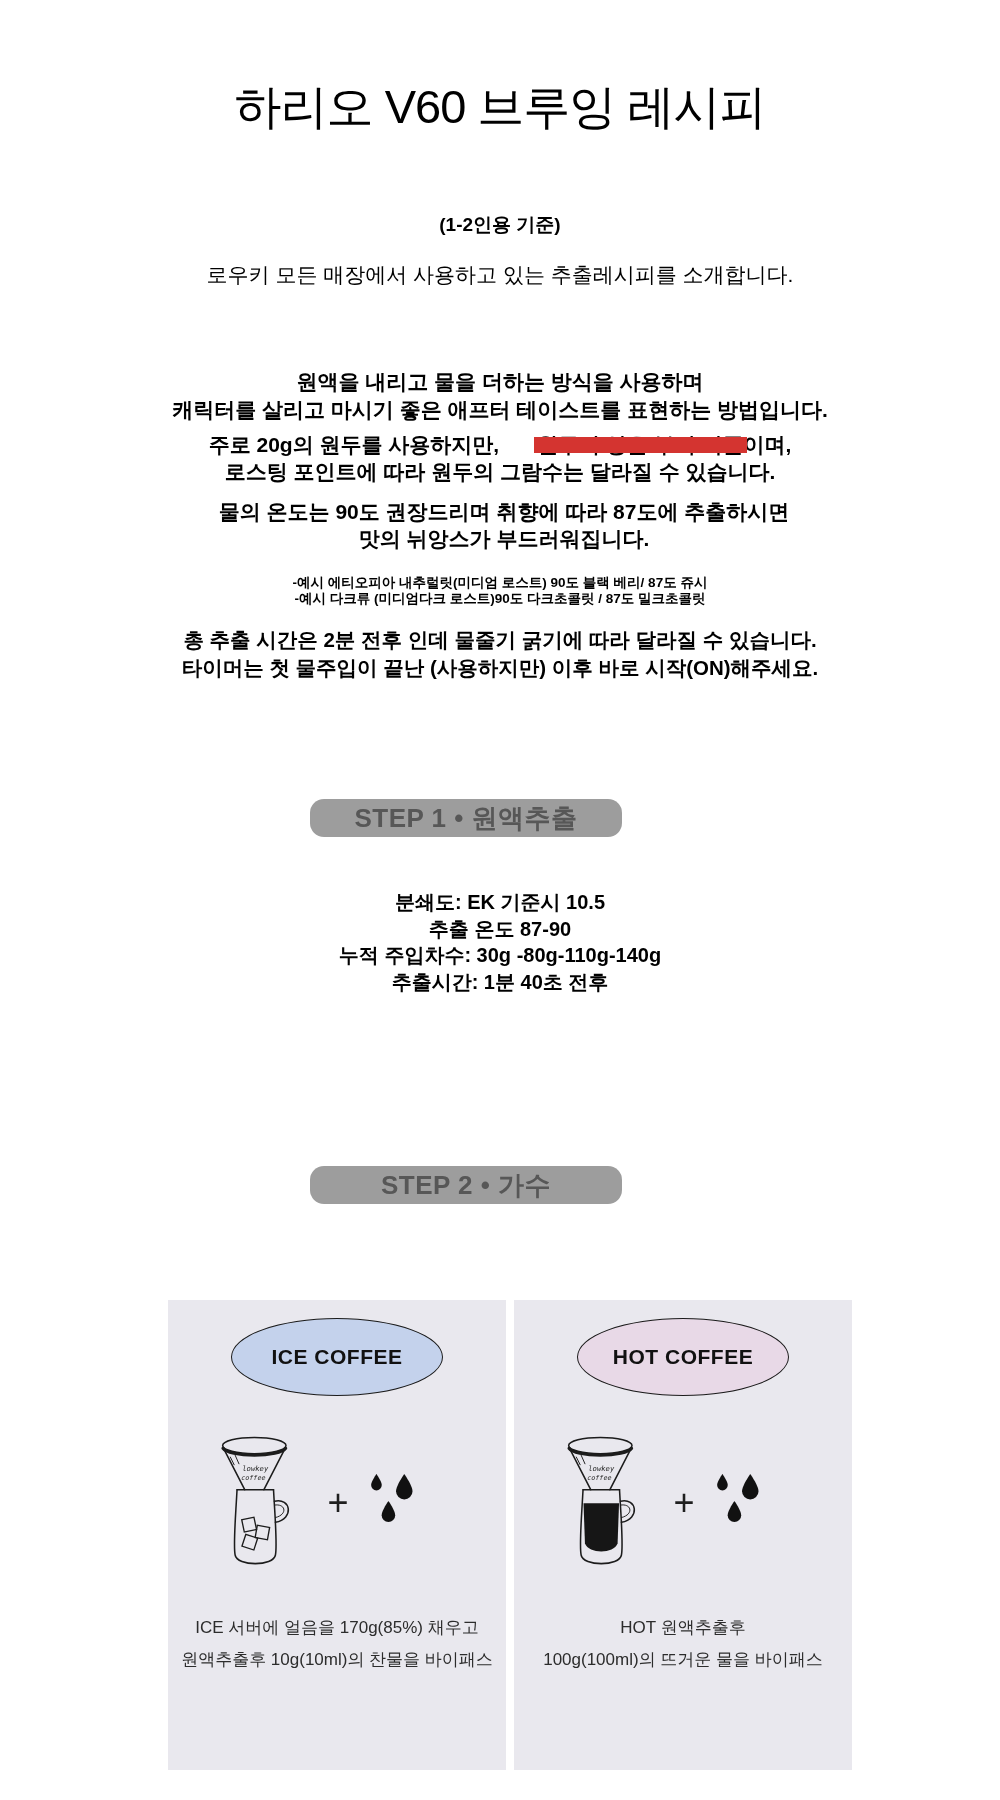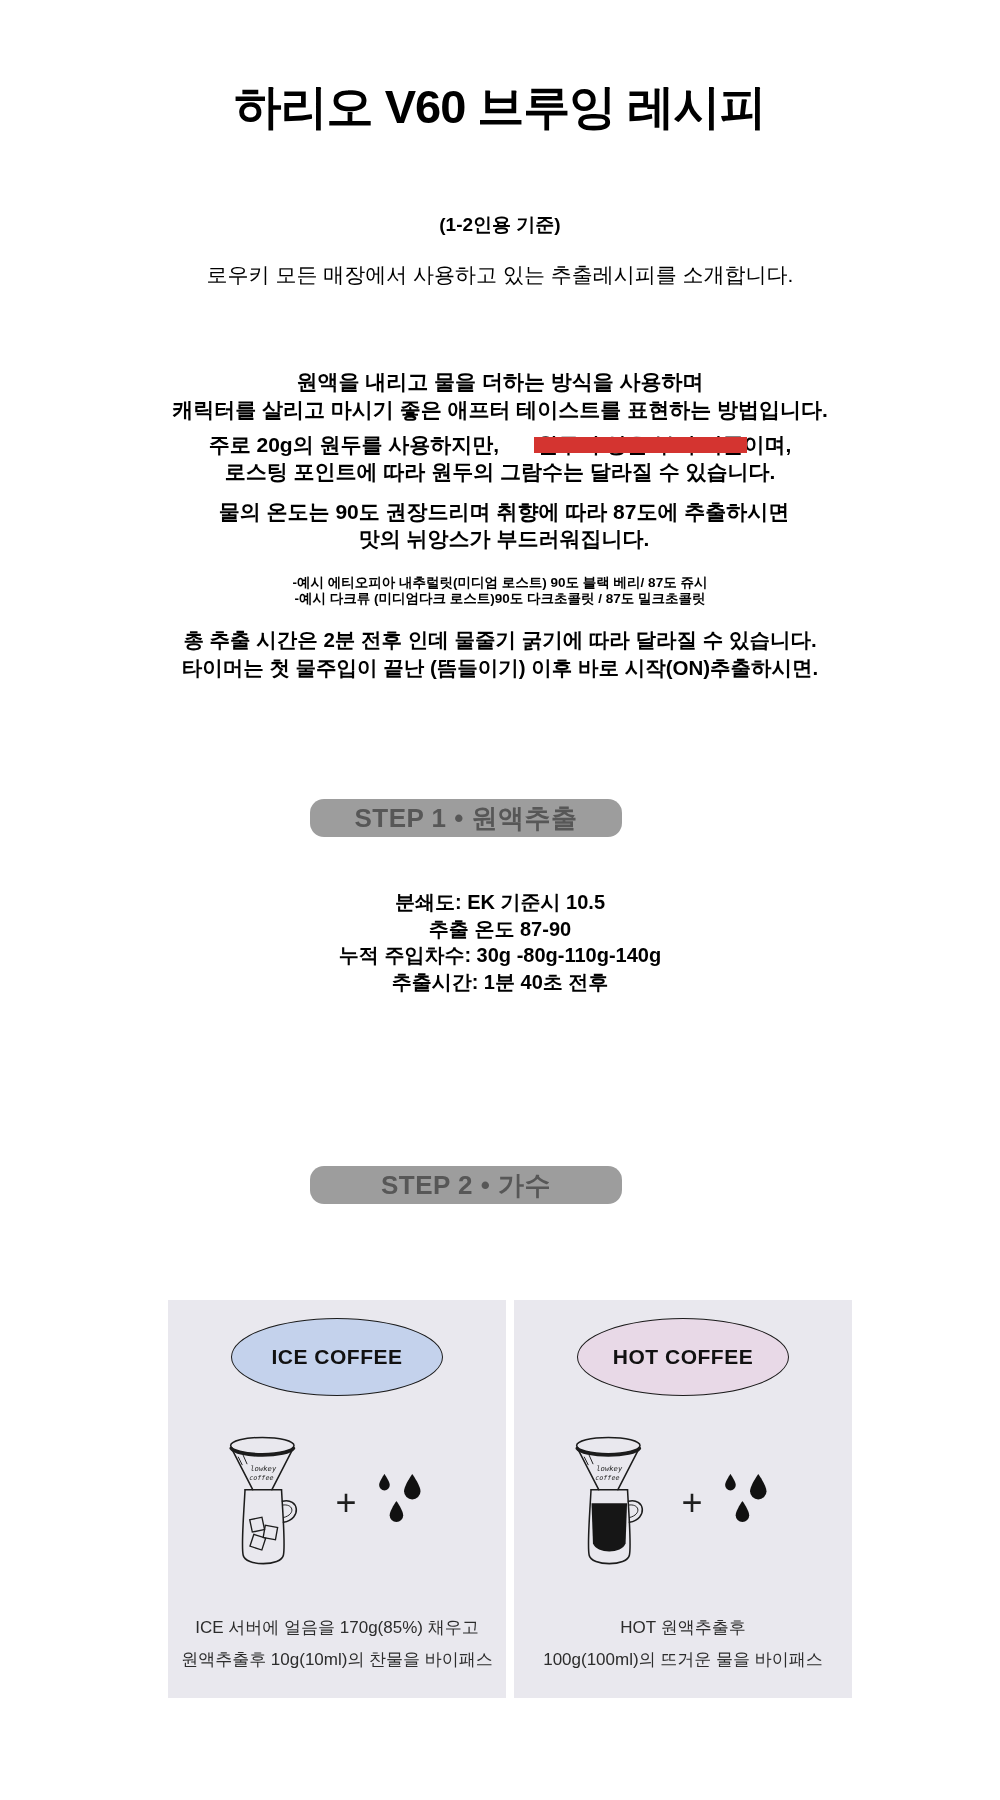--- a/index.html
+++ b/index.html
@@ -4,21 +4,21 @@
 <style>
   * { margin:0; padding:0; box-sizing:border-box; }
   html,body { background:#ffffff; }
   .page {
     position:relative; width:1000px; height:1800px; margin:0 auto;
     background:#ffffff; overflow:hidden;
     font-family:"Liberation Sans","DejaVu Sans",sans-serif; color:#000;
   }
   .abs { position:absolute; left:0; width:100%; text-align:center; }
 
-  .title { top:76px; font-size:47px; font-weight:700; letter-spacing:-1px; }
+  .title { top:76px; font-size:47px; font-weight:400; letter-spacing:-1px; }
   .subtitle { top:212px; font-size:19px; font-weight:700; }
   .intro { top:261px; font-size:21px; font-weight:400; }
 
   .para { font-weight:700; font-size:21px; line-height:28px; }
   .p-method { top:354px;margin-top:14px; }
   .p-dose { top:431px; line-height:27px; }
   .p-temp { top:498px; line-height:27px;padding-left:8px; }
   .examples { top:575px; font-size:13.5px; font-weight:700; line-height:16px; }
   .p-time { top:626px; font-size:20.5px; line-height:28px; }
 
@@ -33,36 +33,36 @@
     background:#9d9d9d; border-radius:14px;
     display:flex; align-items:center; justify-content:center;
     font-size:26px; font-weight:700; color:#575757; letter-spacing:0.5px;
   }
   .banner-1 { top:799px; }
   .banner-2 { top:1166px; }
 
   .step-details { top:889px; font-size:20px; font-weight:700; line-height:26.5px; }
 
   .card {
-    position:absolute; top:1300px; width:338px; height:398px;
+    position:absolute; top:1300px; width:338px; height:470px;
     background:#e9e8ee;
   }
   .card-ice { left:168px; }
   .card-hot { left:514px; }
   .badge {
     position:absolute; top:18px; left:50%; transform:translateX(-50%);
     width:212px; height:78px; border-radius:50%;
     border:1.6px solid #1b1b1b;
     display:flex; align-items:center; justify-content:center;
     font-size:21px; font-weight:700; letter-spacing:0.5px; color:#111;
   }
   .badge-ice { background:#c4d2ec; }
   .badge-hot { background:#e8d9e7; }
 
-  .icon-row { position:absolute; top:128px; left:12px; width:100%; height:165px; }
+  .icon-row { position:absolute; top:128px; left:4px; width:100%; height:165px; }
   .dripper { position:absolute; left:42px; top:4px; }
   .plus {
     position:absolute; left:148px; top:54px; width:36px;
     font-size:36px; font-weight:400; color:#1f1f1f; text-align:center;
   }
   .drops { position:absolute; left:194px; top:44px; }
 
   .caption {
     position:absolute; top:312px; left:0; width:100%;
     text-align:center; font-size:17px; line-height:31.5px;
@@ -94,21 +94,21 @@
     <div>맛의 뉘앙스가 부드러워집니다.</div>
   </div>
 
   <div class="abs examples">
     <div>-예시 에티오피아 내추럴릿(미디엄 로스트) 90도 블랙 베리/ 87도 쥬시</div>
     <div>-예시 다크류 (미디엄다크 로스트)90도 다크초콜릿 / 87도 밀크초콜릿</div>
   </div>
 
   <div class="abs para p-time">
     <div>총 추출 시간은 2분 전후 인데 물줄기 굵기에 따라 달라질 수 있습니다.</div>
-    <div>타이머는 첫 물주입이 끝난 (뜸들이기) 이후 바로 시작(ON)추출하시면.</div>
+    <div>타이머는 첫 물주입이 끝난 (사용하지만) 이후 바로 시작(ON)해주세요.</div>
   </div>
 
   <div class="step-banner banner-1">STEP 1 • 원액추출</div>
 
   <div class="abs step-details">
     <div>분쇄도: EK 기준시 10.5</div>
     <div>추출 온도 87-90</div>
     <div>누적 주입차수: 30g -80g-110g-140g</div>
     <div>추출시간: 1분 40초 전후</div>
   </div>

